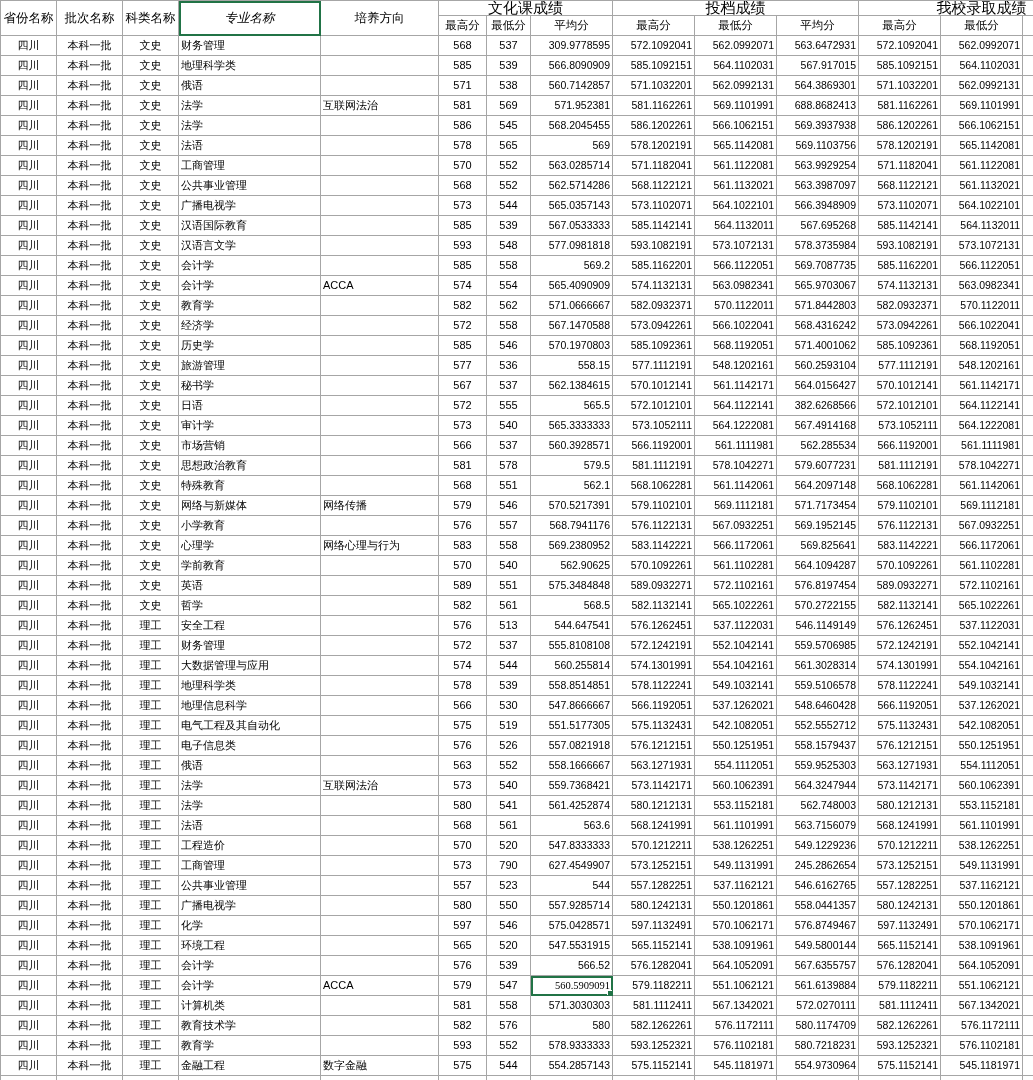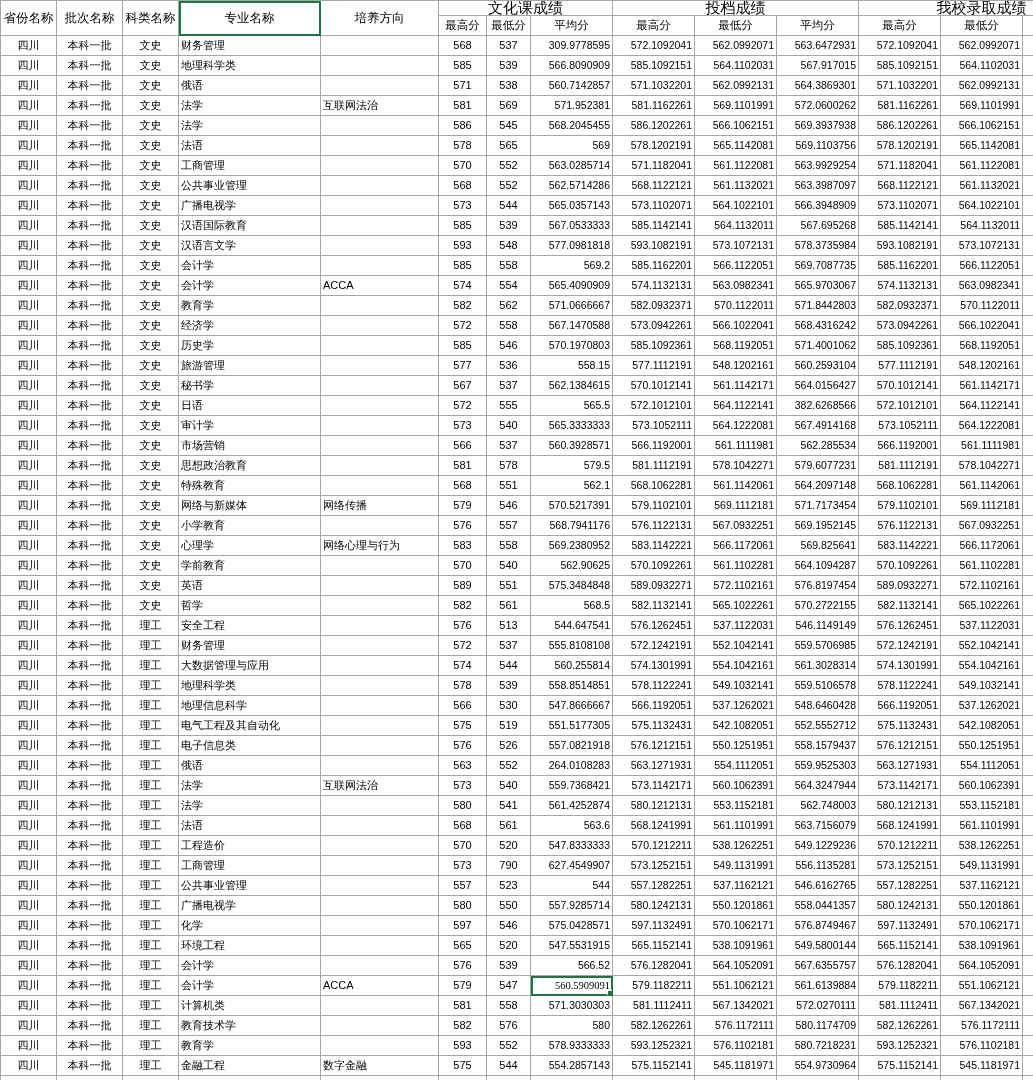--- a/index.html
+++ b/index.html
@@ -41,20 +41,21 @@
   
   td.c{text-align:center;}
   td.l{text-align:left;}
   td.num{text-align:right;padding-right:5px;font-size:10.5px;}
   td.int{text-align:center;font-size:11px;}
 
   
   .sel-col-head{
     outline:2px solid #217346;
     outline-offset:-2px;
+    font-style:italic;
   }
   .sel-cell{
     outline:2px solid #217346;
     outline-offset:-2px;
     position:relative;
     font-family:Liberation Serif, serif;
   }
   .sel-cell::after{
     content:"";
     position:absolute;
@@ -178,21 +179,21 @@
           <td class="c">四川</td>
           <td class="c">本科一批</td>
           <td class="c">文史</td>
           <td class="l">法学</td>
           <td class="l">互联网法治</td>
           <td class="int">581</td>
           <td class="int">569</td>
           <td class="num">571.952381</td>
           <td class="num">581.1162261</td>
           <td class="num">569.1101991</td>
-          <td class="num">572.0600262</td>
+          <td class="num">688.8682413</td>
           <td class="num">581.1162261</td>
           <td class="num">569.1101991</td>
           <td class="num">572.0600262</td>
         </tr>
         <tr>
           <td class="c">四川</td>
           <td class="c">本科一批</td>
           <td class="c">文史</td>
           <td class="l">法学</td>
           <td class="l"></td>
@@ -703,21 +704,21 @@
           <td class="num">558.1579437</td>
         </tr>
         <tr>
           <td class="c">四川</td>
           <td class="c">本科一批</td>
           <td class="c">理工</td>
           <td class="l">俄语</td>
           <td class="l"></td>
           <td class="int">563</td>
           <td class="int">552</td>
-          <td class="num">264.0108283</td>
+          <td class="num">558.1666667</td>
           <td class="num">563.1271931</td>
           <td class="num">554.1112051</td>
           <td class="num">559.9525303</td>
           <td class="num">563.1271931</td>
           <td class="num">554.1112051</td>
           <td class="num">559.9525303</td>
         </tr>
         <tr>
           <td class="c">四川</td>
           <td class="c">本科一批</td>
@@ -786,21 +787,21 @@
           <td class="c">四川</td>
           <td class="c">本科一批</td>
           <td class="c">理工</td>
           <td class="l">工商管理</td>
           <td class="l"></td>
           <td class="int">573</td>
           <td class="int">790</td>
           <td class="num">627.4549907</td>
           <td class="num">573.1252151</td>
           <td class="num">549.1131991</td>
-          <td class="num">556.1135281</td>
+          <td class="num">245.2862654</td>
           <td class="num">573.1252151</td>
           <td class="num">549.1131991</td>
           <td class="num">556.1135281</td>
         </tr>
         <tr>
           <td class="c">四川</td>
           <td class="c">本科一批</td>
           <td class="c">理工</td>
           <td class="l">公共事业管理</td>
           <td class="l"></td>

